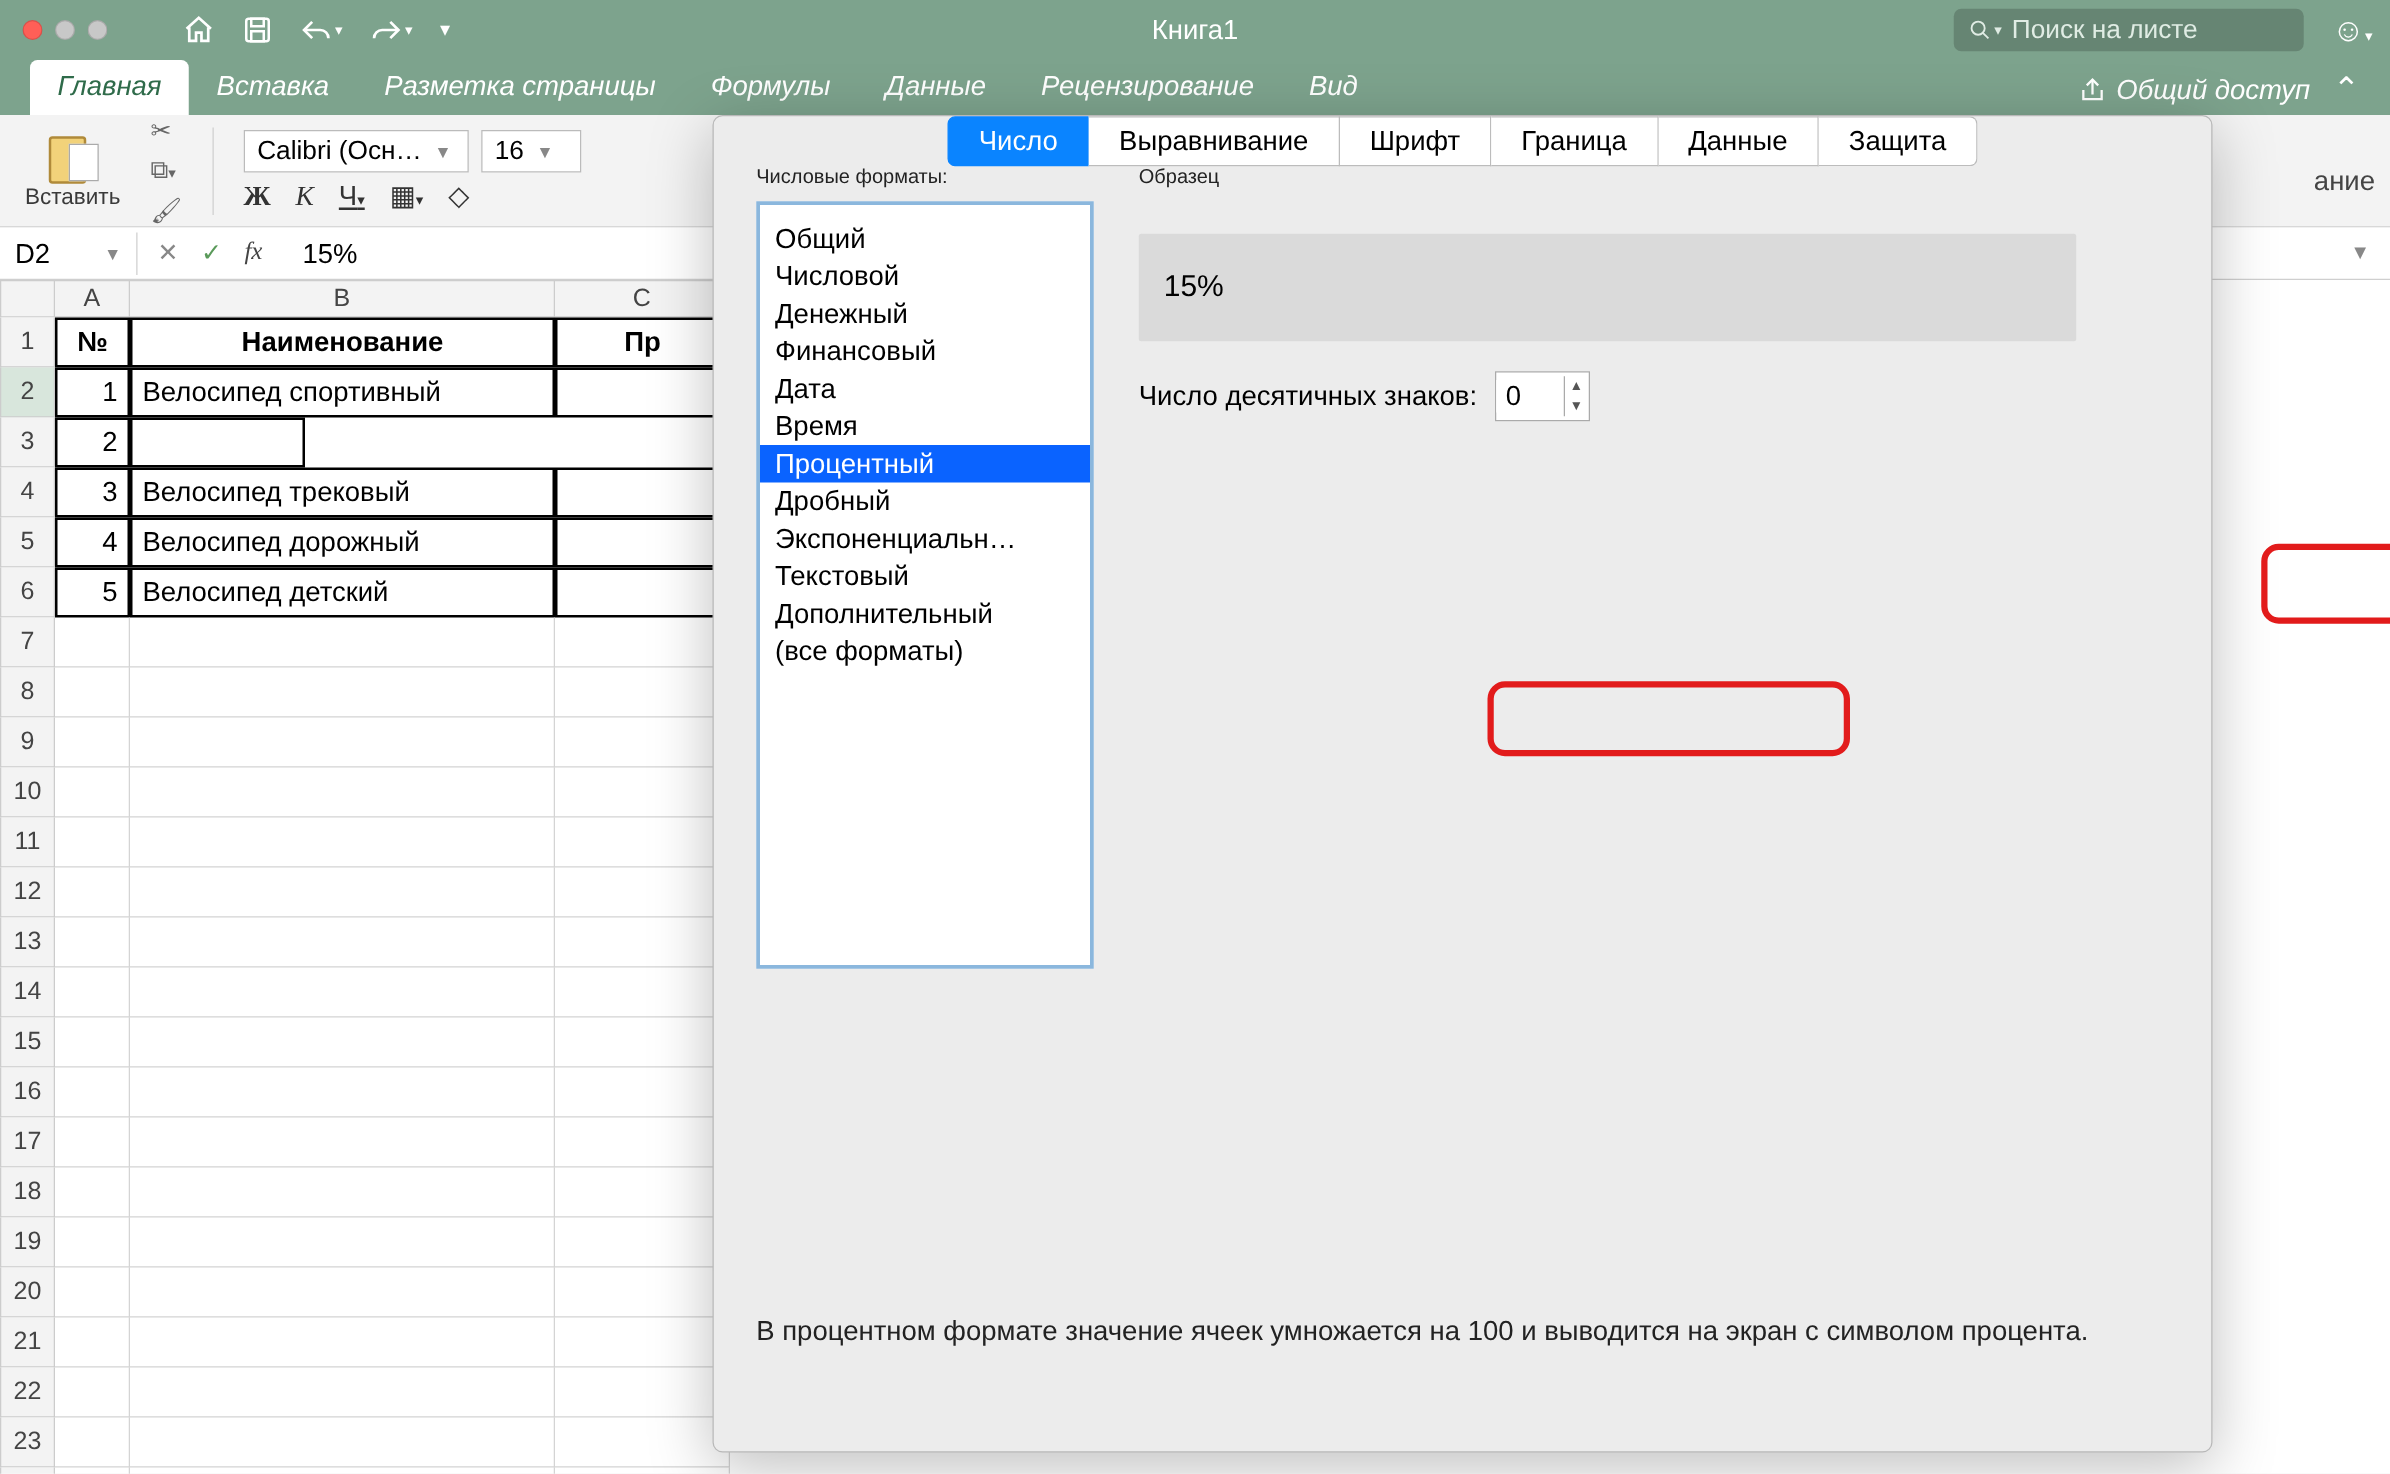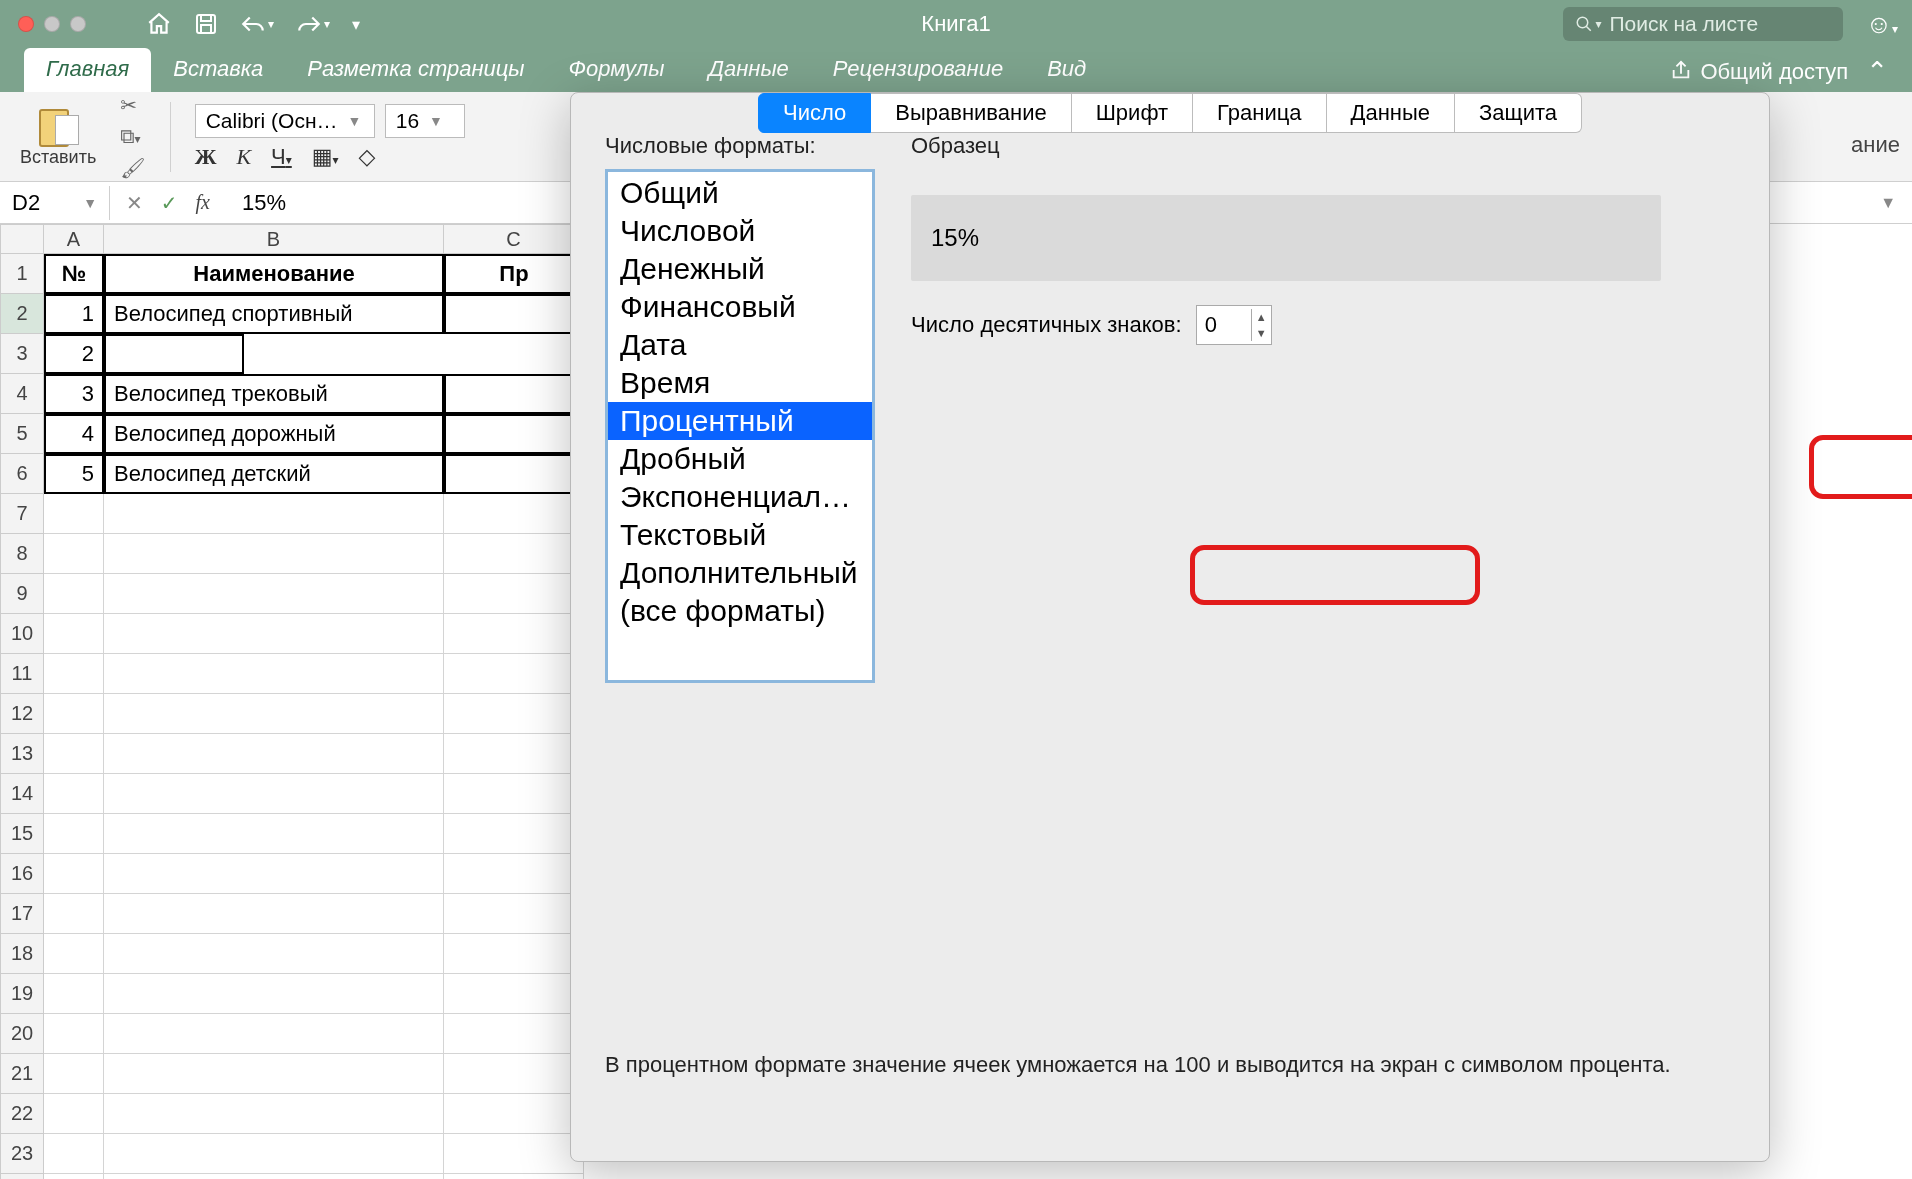--- a/index.html
+++ b/index.html
@@ -16,21 +16,21 @@
 .titlebar-right { position: absolute; right: 14px; display: flex; align-items: center; gap: 22px; }
 .search-box { background: rgba(0,0,0,0.18); border-radius: 6px; padding: 5px 12px; display: flex; align-items: center; font-size: 21px; color: #e8efe8; width: 280px; }
 .search-box span.ph { margin-left: 8px; color: #e0ece4; }
 .smile { font-size: 26px; }
 
 
 .ribbon-tabs { background: #7da38d; height: 44px; display: flex; align-items: flex-end; padding-left: 24px; color: #fff; font-size: 22px; position: relative; }
 .tab { padding: 8px 22px 10px; cursor: pointer; white-space: nowrap; font-style: italic; }
 .tab.active { background: #fff; color: #2f6b4a; border-radius: 6px 6px 0 0; }
 .ribbon-right { position: absolute; right: 24px; display: flex; align-items: center; gap: 18px; top: 8px; }
-.share { display: flex; gap: 8px; }
+.share { display: flex; align-items: center; gap: 8px; font-style: italic; }
 .chev-up { font-size: 26px; }
 
 
 .toolbar { background: #f3f3f3; border-bottom: 1px solid #cfcfcf; height: 90px; display: flex; align-items: center; padding: 6px 20px; gap: 24px; }
 .paste-group { display: flex; flex-direction: column; align-items: center; font-size: 18px; color: #3a3a3a; }
 .paste-ic { width: 42px; height: 42px; position: relative; }
 .board { position:absolute; width:30px; height:38px; border:2px solid #b08a3a; background:#f2d27a; bottom:0; left:2px; border-radius:3px;}
 .paper { position:absolute; width:24px; height:30px; background:#fff; border:1px solid #aaa; bottom:2px; right:0;}
 .mini-col { display: flex; flex-direction: column; gap: 8px; }
 .mini { font-size: 20px; color: #666; cursor:pointer; }
@@ -75,22 +75,22 @@
 .dialog { position:absolute; left:570px; top:92px; width:1200px; height:1070px; background:#ececec; border:1px solid #b8b8b8; border-radius:8px; box-shadow: 0 12px 50px rgba(0,0,0,0.25); }
 .dialog-title { text-align:center; font-size:22px; padding:10px 0 14px; color:#333; }
 .seg { display:flex; justify-content:center; gap:0; }
 .seg-item { background:#fff; border:1px solid #bcbcbc; padding:6px 24px; font-size:22px; cursor:pointer; }
 .seg-item:first-child { border-radius:6px 0 0 6px; }
 .seg-item:last-child { border-radius:0 6px 6px 0; }
 .seg-item + .seg-item { border-left:none; }
 .seg-item.active { background:#0a84ff; color:#fff; border-color:#0a84ff; }
 .dlg-body { display:flex; padding: 0 34px; gap: 36px; }
 .left-col { width:270px; }
-.lbl { font-size:22px; margin-bottom:10px; color:#222; }
-.listbox { background:#fff; border:3px solid #8bb7dd; height:514px; padding:2px 0; font-size:30px; position:relative; overflow:hidden; }
+.lbl { font-size:16px; margin-bottom:10px; color:#222; }
+.listbox { background:#fff; border:3px solid #8bb7dd; height:614px; padding:12px 0; font-size:22px; position:relative; overflow:hidden; }
 .list-item { padding:2px 12px; cursor:pointer; white-space:nowrap; overflow:hidden; text-overflow:ellipsis; }
 .list-item.selected { background:#0a63ff; color:#fff; }
 .red-ring { position:absolute; border:5px solid #e21b1b; border-radius:14px; pointer-events:none; }
 .ring-list { left:619px; top:452px; width:290px; height:60px; }
 .ring-spin { left:1238px; top:342px; width:128px; height:64px; }
 .right-col { flex:1; }
 .sample-box { background:#dadada; height:86px; display:flex; align-items:center; padding-left:20px; font-size:24px; margin-top:36px; margin-bottom:24px; border-radius:2px; width:750px; }
 .field-row { display:flex; align-items:center; gap:14px; font-size:22px; }
 .numspin { display:flex; align-items:center; border:1px solid #aaa; background:#fff; padding:0; height:40px; }
 .numspin input { border:none; width:54px; font-size:22px; padding:0 8px; outline:none; }

